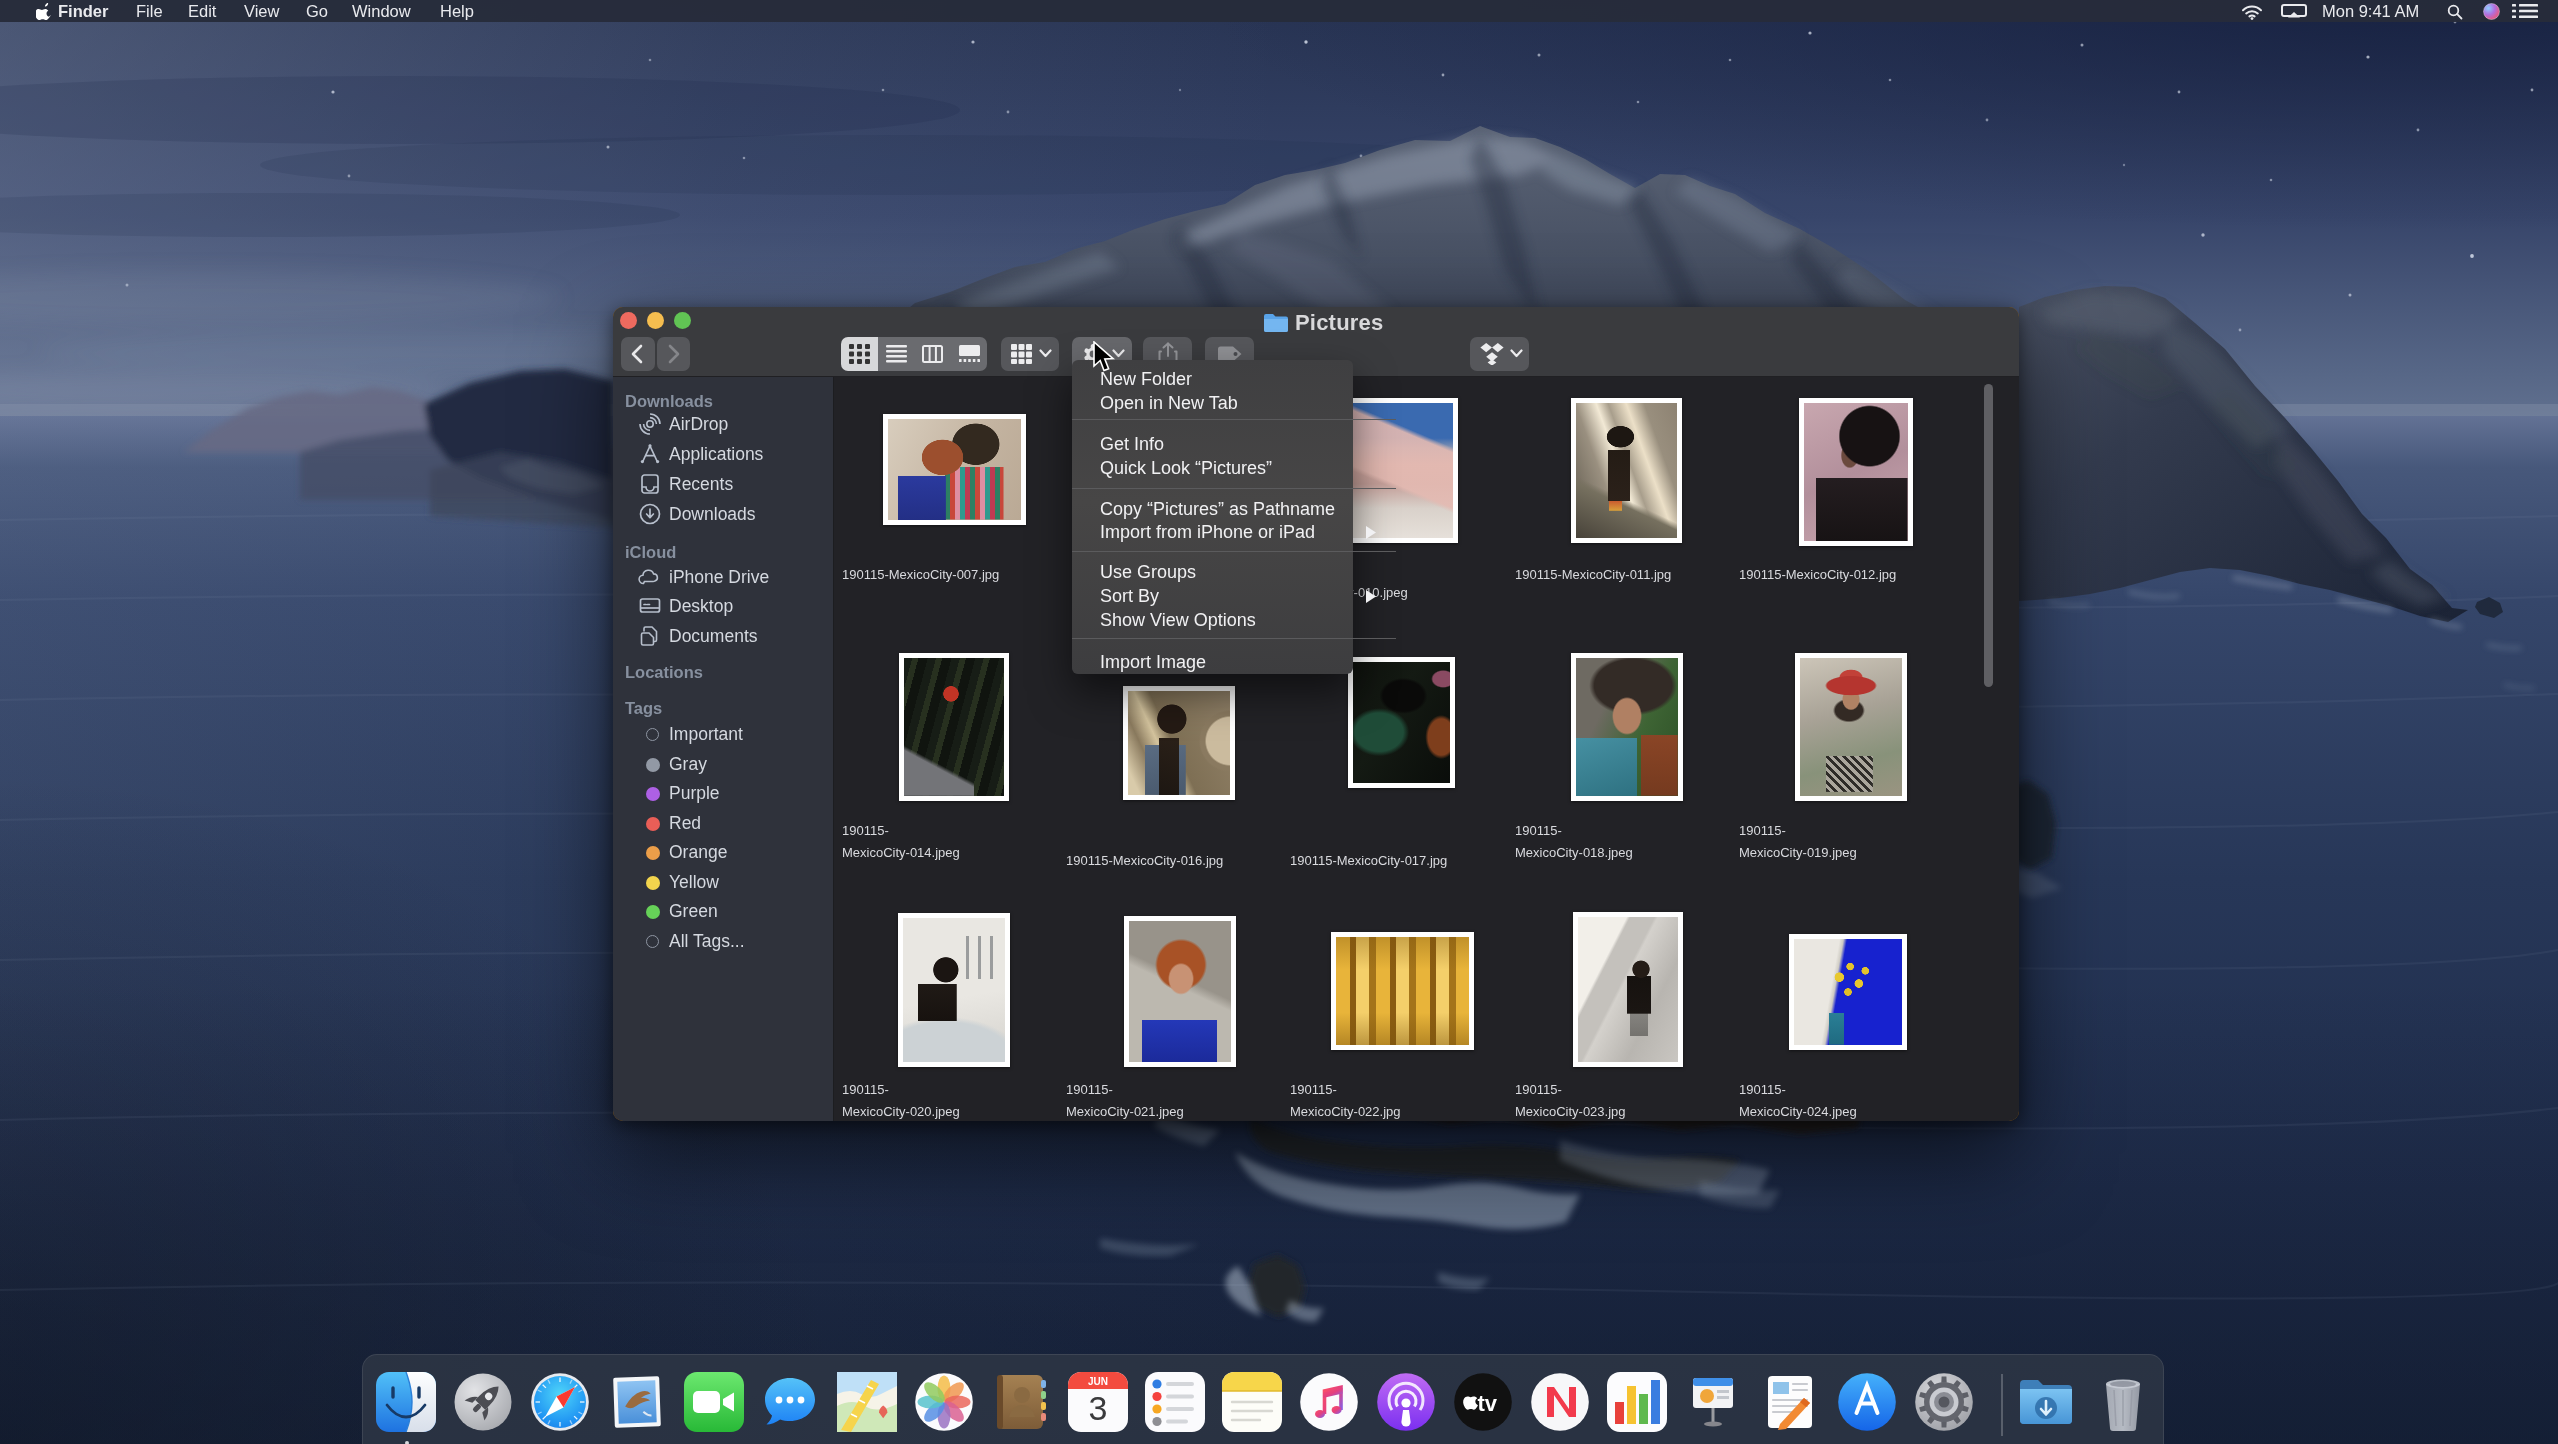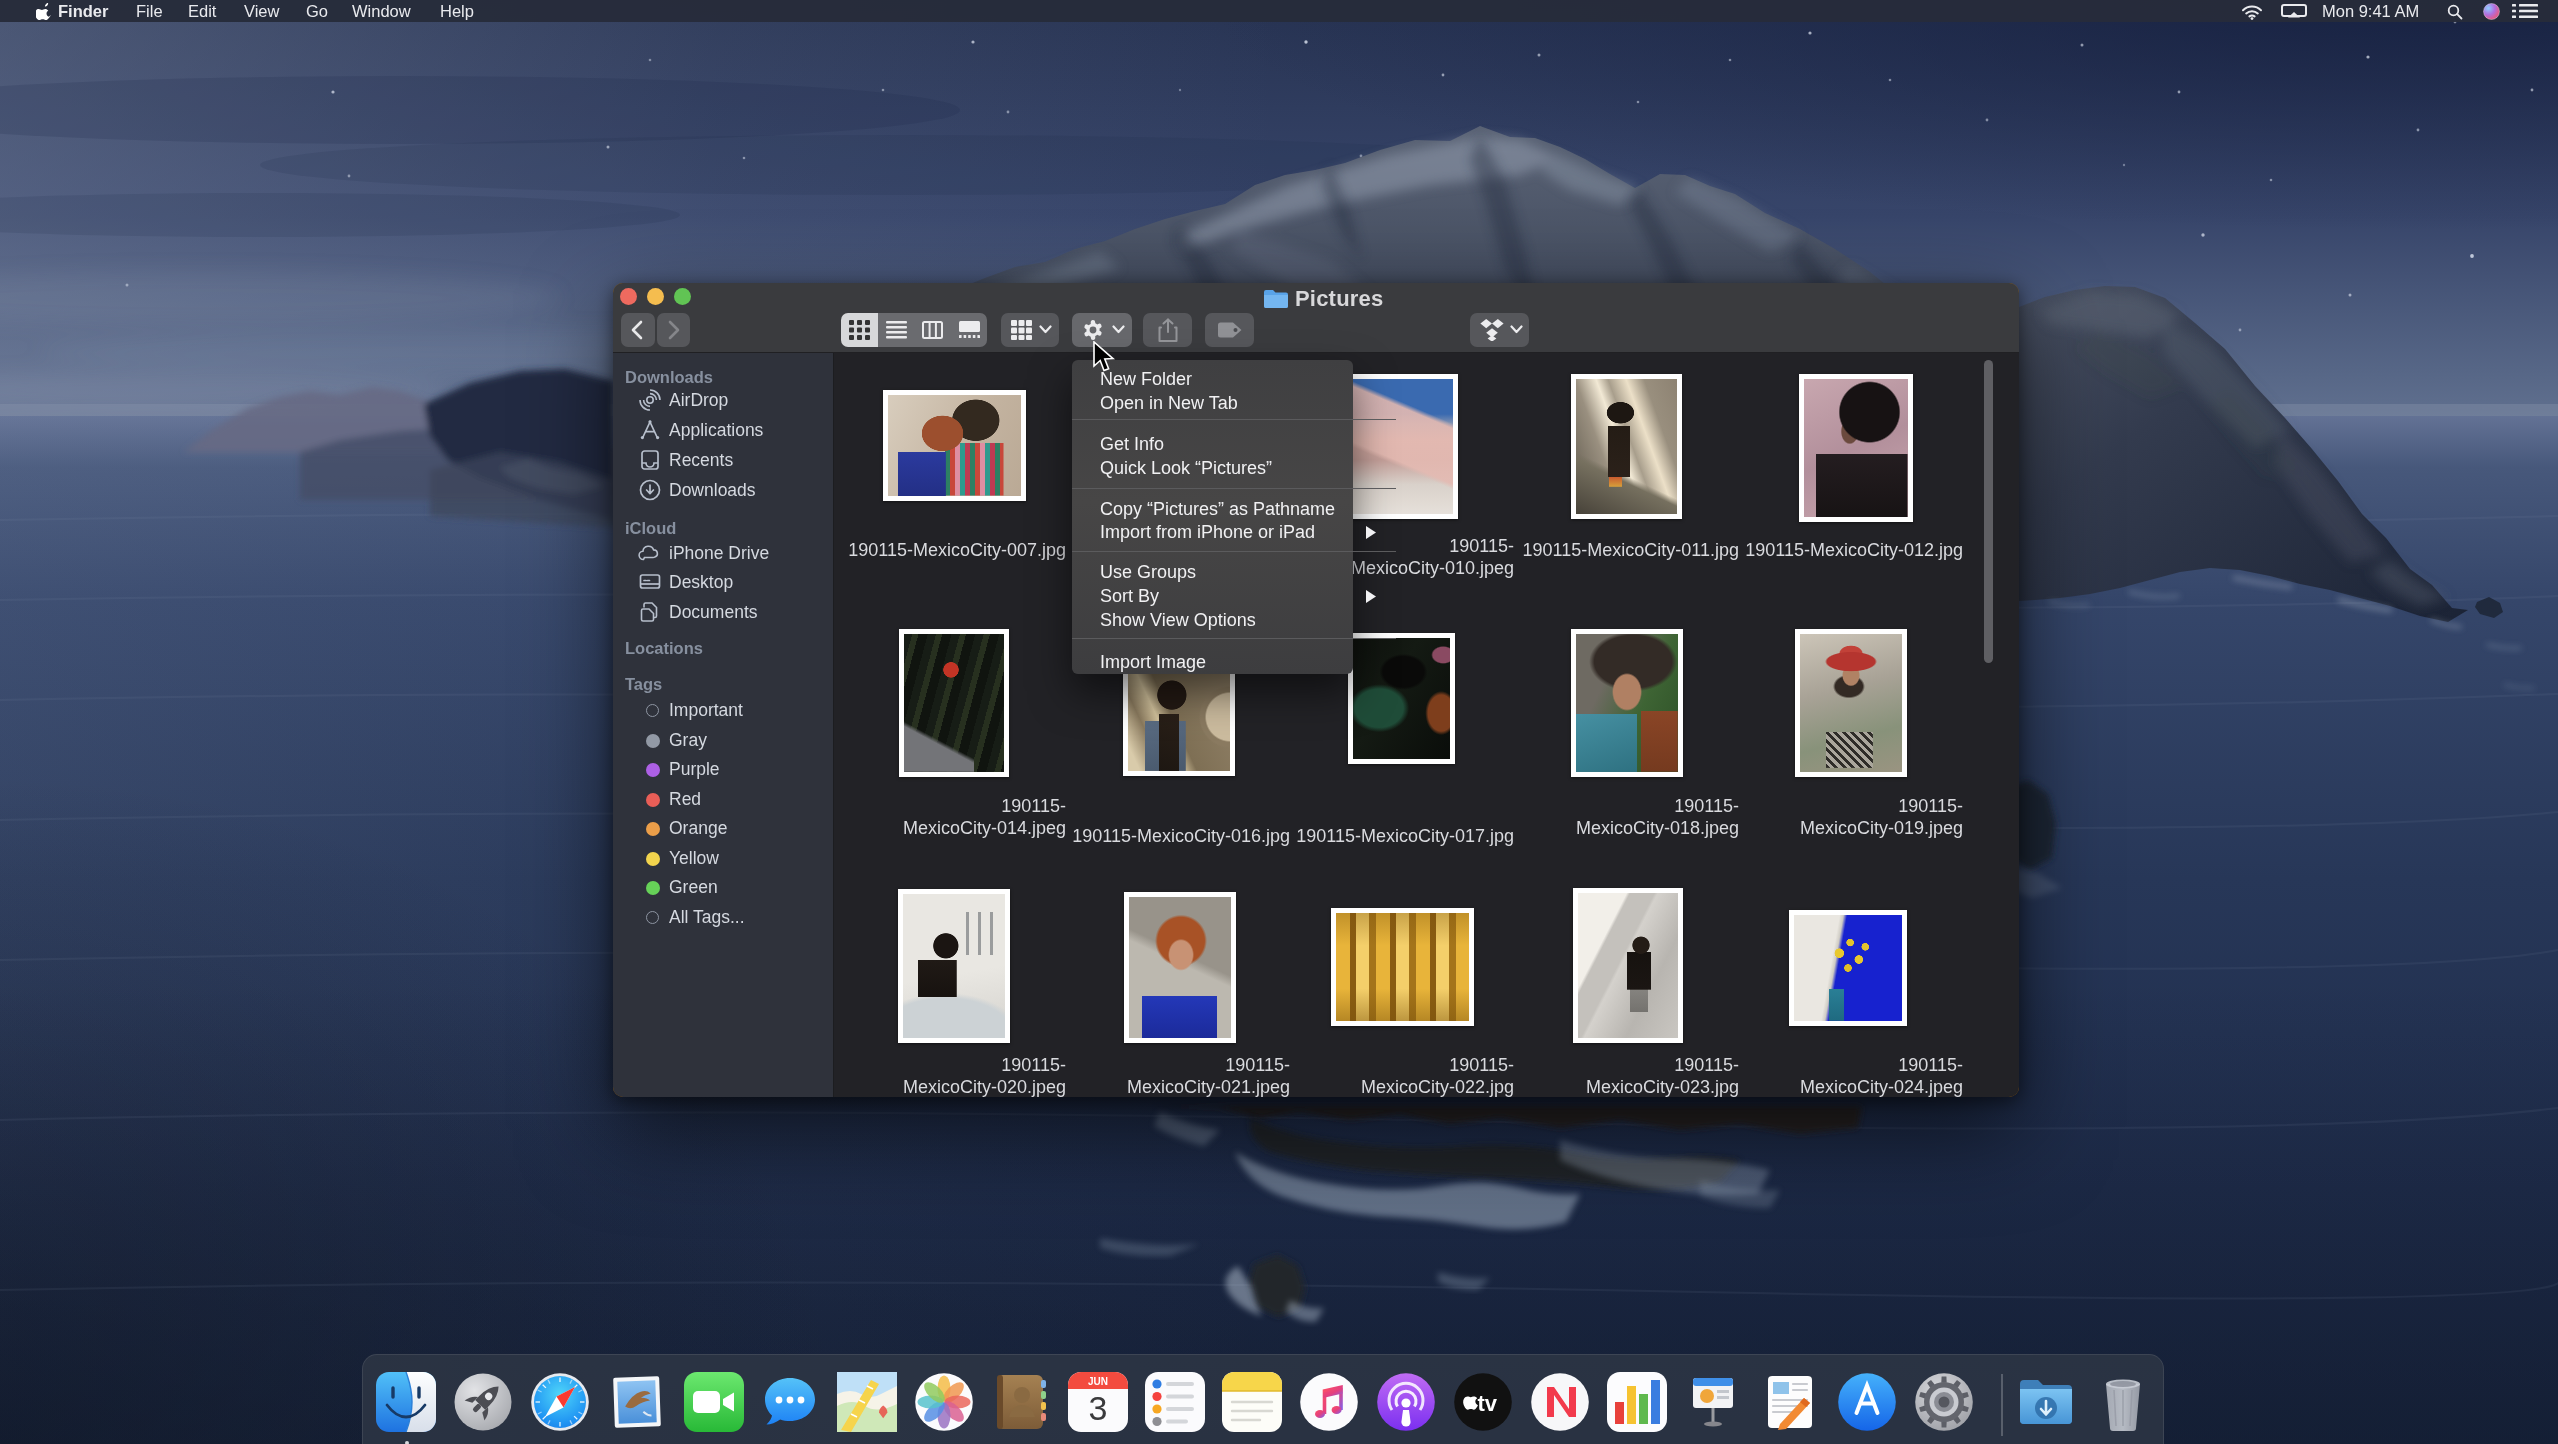--- a/index.html
+++ b/index.html
@@ -2,34 +2,34 @@
 <html><head>
 <meta charset="utf-8">
 <style>
 html,body{margin:0;padding:0;width:2558px;height:1444px;overflow:hidden;background:#2b3a57;font-family:"Liberation Sans",sans-serif;}
 #stage{position:absolute;inset:0;width:2558px;height:1444px;overflow:hidden;}
 .abs{position:absolute;}
 
 #menubar{position:absolute;left:0;top:0;width:2558px;height:22px;background:rgba(39,44,58,.96);color:#e9eaee;font-size:16.5px;}
 #menubar .mi{position:absolute;top:0;line-height:22px;text-align:center;}
 
-#win{position:absolute;left:613px;top:283px;width:1406px;height:814px;border-radius:10px;background:#a16207;box-shadow:0 34px 90px rgba(0,0,0,.62),0 4px 18px rgba(0,0,0,.5);}
+#win{position:absolute;left:613px;top:307px;width:1406px;height:814px;border-radius:10px;background:#a16207;box-shadow:0 34px 90px rgba(0,0,0,.62),0 4px 18px rgba(0,0,0,.5);}
 #titlebar{position:absolute;left:0;top:0;width:1406px;height:69px;background:#3a3b3e;border-radius:10px 10px 0 0;border-bottom:1px solid #202023;}
 .tl{position:absolute;top:4.5px;width:17px;height:17px;border-radius:50%;}
 .tbtn{position:absolute;top:325px;height:34px;background:#56575b;border-radius:7px;}
 .seg{position:absolute;top:325px;height:34px;background:#6a6b6f;}
 #sidebar{position:absolute;left:0;top:70px;width:220px;height:744px;background:rgba(43,49,61,.97);border-right:1px solid #1c1d20;border-radius:0 0 0 10px;}
 .shead{position:absolute;color:#87909f;font-size:16.5px;font-weight:700;}
 .sitem{position:absolute;color:#d5d9e0;font-size:17.5px;font-weight:500;white-space:nowrap;}
 .sic{position:absolute;width:22px;height:22px;}
 .dot{position:absolute;width:14px;height:14px;border-radius:50%;}
 #content{position:absolute;left:221px;top:70px;width:1185px;height:744px;background:#222226;border-radius:0 0 10px 0;overflow:hidden;}
 .th{position:absolute;background:#fff;box-shadow:0 1px 3px rgba(0,0,0,.5);}
 .ph{position:absolute;inset:5px;background-repeat:no-repeat;}
-.lb{position:absolute;color:#d9dade;font-size:18px;line-height:21.5px;text-align:right;white-space:pre;}
+.lb{position:absolute;color:#d9dade;font-size:13px;line-height:21.5px;text-align:left;white-space:pre;}
 
 #gmenu{position:absolute;left:1072px;top:360px;width:281px;height:314px;background:linear-gradient(180deg,rgb(63,63,65),rgb(71,70,70) 45%,rgb(61,61,63));border-radius:6px;box-shadow:0 18px 40px rgba(0,0,0,.55);color:#f1f1f3;font-size:18px;}
 .mrow{position:absolute;left:28px;white-space:nowrap;}
 .msep{position:absolute;left:0;width:324px;height:1px;background:#5b5b5d;}
 
 #dock{position:absolute;left:362px;top:1354px;width:1800px;height:90px;background:rgba(46,55,70,.82);border:1px solid rgba(255,255,255,.09);border-bottom:none;border-radius:15px 15px 0 0;}
 .dk{position:absolute;top:17px;width:60px;height:60px;}
 </style>
 </head>
 <body>

